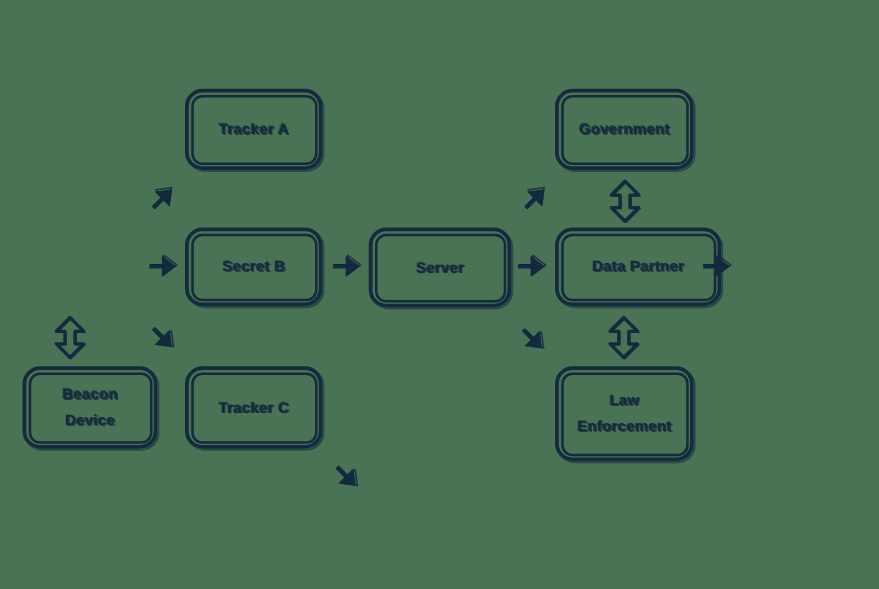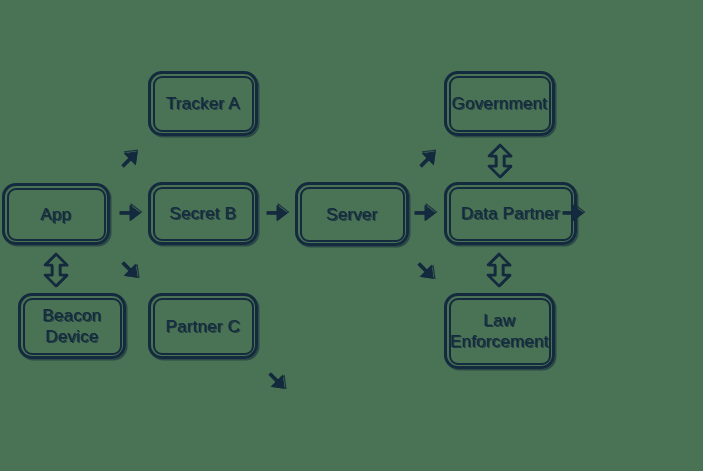--- a/index.html
+++ b/index.html
@@ -27,21 +27,21 @@
   .node::before{
     content:"";
     position:absolute;inset:1.5px;
     border:2px solid var(--ink);
     border-radius:9px;
     pointer-events:none;
   }
   .node-label{
     position:relative;
     color:var(--ink);
-    font-size:17px;font-weight:400;
+    font-size:12px;font-weight:700;
     line-height:21px;
     letter-spacing:.2px;
     white-space:pre-line;
     text-shadow:1.1px .6px 0 rgba(19,41,60,.75), -.5px -.4px 0 rgba(19,41,60,.4);
   }
   
   .arrow{
     position:absolute;
     color:var(--ink);
     overflow:visible;
@@ -67,35 +67,32 @@
     </symbol>
     <symbol id="arr-updown" viewBox="0 0 26 36">
       <path d="M13 2 L24 13 H17 V23 H24 L13 34 L2 23 H9 V13 H2 Z" fill="none" stroke="currentColor" stroke-width="2.6" stroke-linejoin="round"></path>
       <path d="M13 2 L24 13 H17 V23 H24 L13 34 L2 23 H9 V13 H2 Z" fill="none" stroke="currentColor" stroke-width="1" opacity=".8" transform="translate(1.1,.9)"></path>
     </symbol>
   </defs>
 </svg>
 
 <div class="stage">
 
-  <div class="node" style="left:2px;top:183px;width:108px;height:62px">
-    <span class="node-label">App</span>
-  </div>
   <div class="node" style="left:18px;top:293px;width:108px;height:66px">
     <span class="node-label">Beacon
 Device</span>
   </div>
   <div class="node" style="left:148px;top:71px;width:110px;height:65px">
     <span class="node-label">Tracker A</span>
   </div>
   <div class="node" style="left:148px;top:182px;width:110px;height:63px">
     <span class="node-label">Secret B</span>
   </div>
   <div class="node" style="left:148px;top:293px;width:110px;height:66px">
-    <span class="node-label">Partner C</span>
+    <span class="node-label">Tracker C</span>
   </div>
   <div class="node" style="left:444px;top:71px;width:111px;height:65px">
     <span class="node-label">Government</span>
   </div>
   <div class="node" style="left:295px;top:182px;width:114px;height:64px">
     <span class="node-label">Server</span>
   </div>
   <div class="node" style="left:444px;top:182px;width:133px;height:63px">
     <span class="node-label">Data Partner</span>
   </div>

